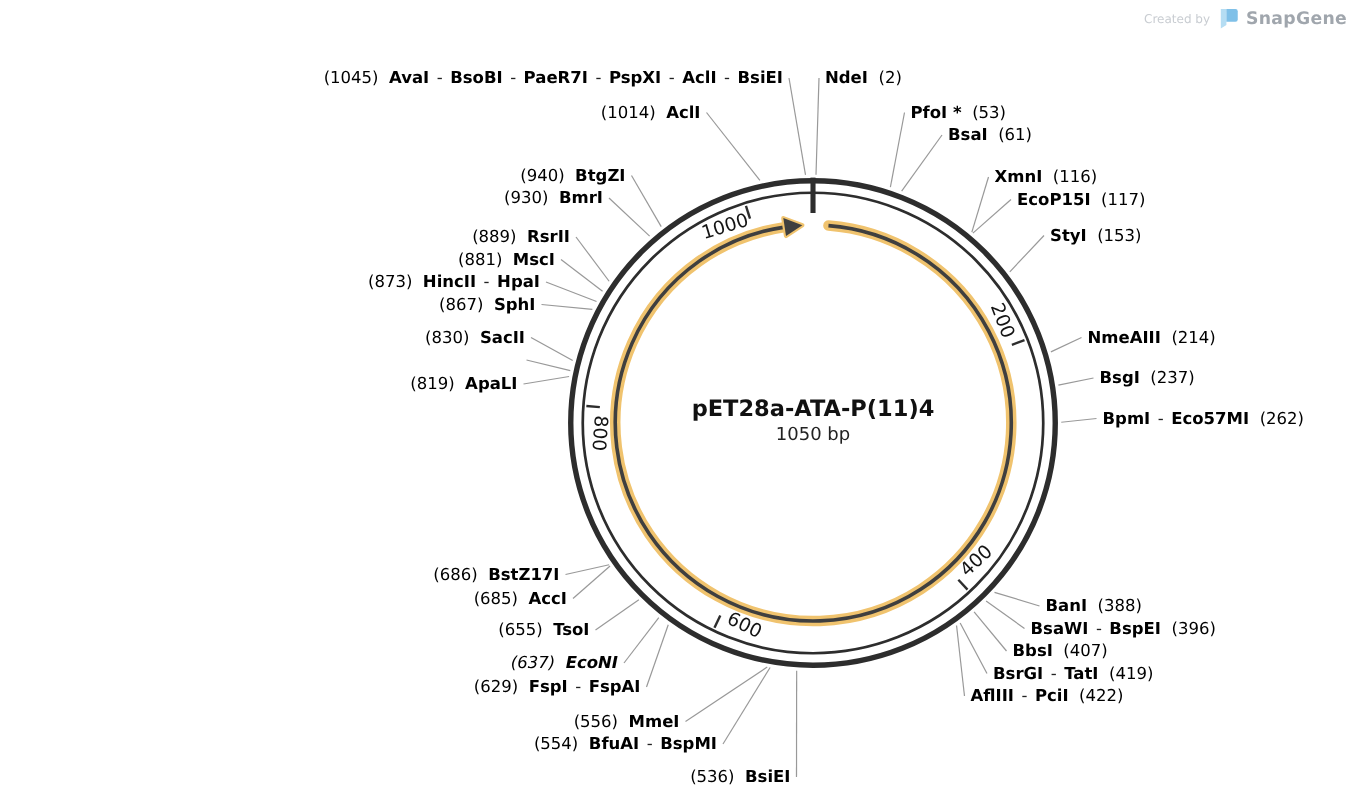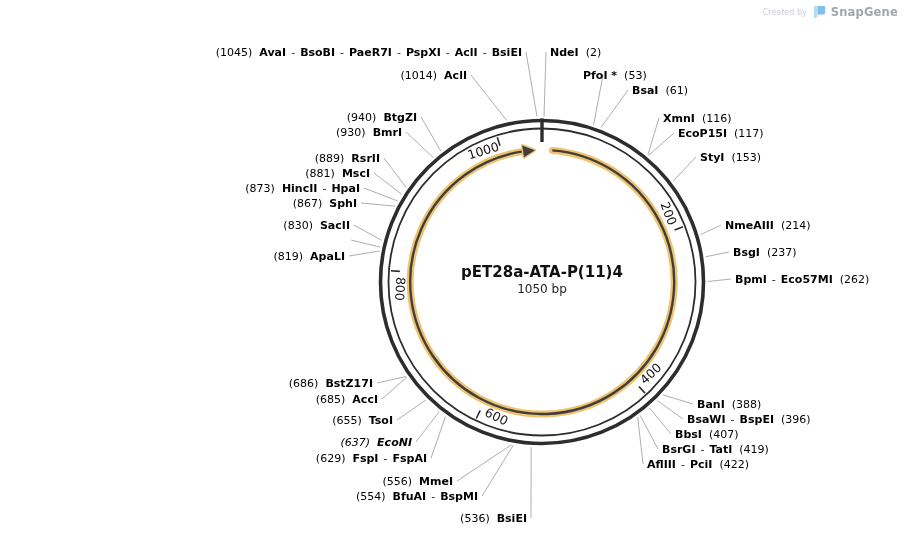--- a/index.html
+++ b/index.html
@@ -91,21 +91,21 @@
       <div class="enz" style="top: 256px; right: 563px;"><span class="pos pre">(819)</span><span class="nm">ApaLI</span></div>
       <div class="enz" style="top: 383px; right: 535px;"><span class="pos pre">(686)</span><span class="nm">BstZ17I</span></div>
       <div class="enz" style="top: 399px; right: 530px;"><span class="pos pre">(685)</span><span class="nm">AccI</span></div>
       <div class="enz" style="top: 420px; right: 515px;"><span class="pos pre">(655)</span><span class="nm">TsoI</span></div>
       <div class="enz" style="top: 442px; right: 496px; font-style: italic;"><span class="pos pre">(637)</span><span class="nm">EcoNI</span></div>
       <div class="enz" style="top: 458px; right: 481px;"><span class="pos pre">(629)</span><span class="nm">FspI</span><span class="sep">-</span><span class="nm">FspAI</span></div>
       <div class="enz" style="top: 481px; right: 455px;"><span class="pos pre">(556)</span><span class="nm">MmeI</span></div>
       <div class="enz" style="top: 496px; right: 430px;"><span class="pos pre">(554)</span><span class="nm">BfuAI</span><span class="sep">-</span><span class="nm">BspMI</span></div>
       <div class="enz" style="top: 518px; right: 381px;"><span class="pos pre">(536)</span><span class="nm">BsiEI</span></div>
       <div class="enz" style="top: 52px; left: 550px;"><span class="nm">NdeI</span><span class="pos post">(2)</span></div>
-      <div class="enz" style="top: 75px; left: 583px;"><span class="nm">PfoI *</span><span class="pos post">(53)</span></div>
+      <div class="enz" style="top: 75px; left: 607px;"><span class="nm">PfoI *</span><span class="pos post">(53)</span></div>
       <div class="enz" style="top: 90px; left: 632px;"><span class="nm">BsaI</span><span class="pos post">(61)</span></div>
       <div class="enz" style="top: 118px; left: 663px;"><span class="nm">XmnI</span><span class="pos post">(116)</span></div>
       <div class="enz" style="top: 133px; left: 678px;"><span class="nm">EcoP15I</span><span class="pos post">(117)</span></div>
       <div class="enz" style="top: 157px; left: 700px;"><span class="nm">StyI</span><span class="pos post">(153)</span></div>
       <div class="enz" style="top: 225px; left: 725px;"><span class="nm">NmeAIII</span><span class="pos post">(214)</span></div>
       <div class="enz" style="top: 252px; left: 733px;"><span class="nm">BsgI</span><span class="pos post">(237)</span></div>
       <div class="enz" style="top: 279px; left: 735px;"><span class="nm">BpmI</span><span class="sep">-</span><span class="nm">Eco57MI</span><span class="pos post">(262)</span></div>
       <div class="enz" style="top: 404px; left: 697px;"><span class="nm">BanI</span><span class="pos post">(388)</span></div>
       <div class="enz" style="top: 419px; left: 687px;"><span class="nm">BsaWI</span><span class="sep">-</span><span class="nm">BspEI</span><span class="pos post">(396)</span></div>
       <div class="enz" style="top: 434px; left: 675px;"><span class="nm">BbsI</span><span class="pos post">(407)</span></div>

